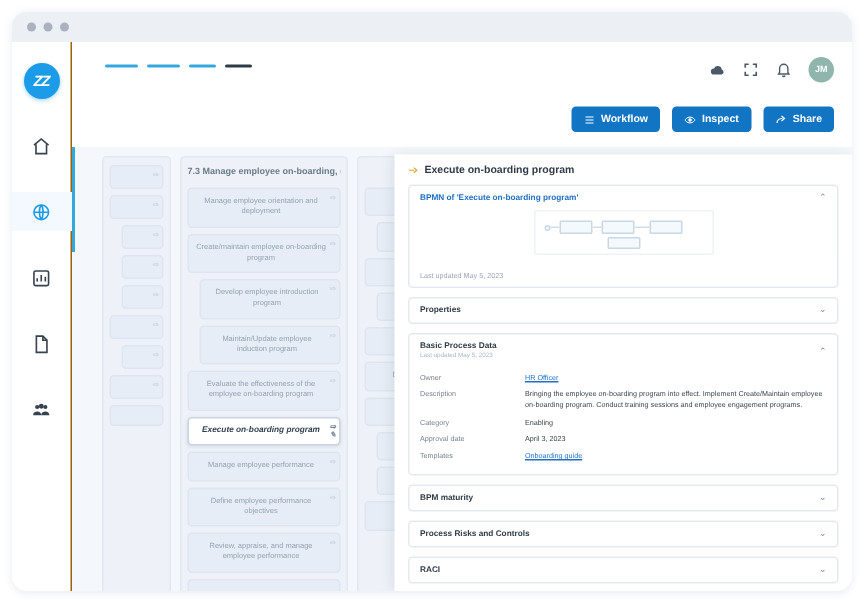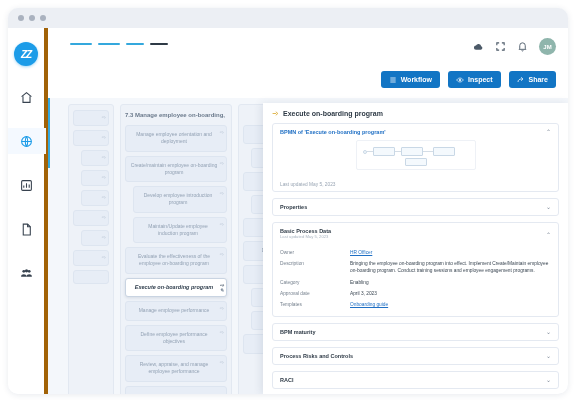--- a/index.html
+++ b/index.html
@@ -24,21 +24,21 @@
     display: flex; align-items: center; gap: 5px; padding-left: 10px;
   }
   .dot { width: 6px; height: 6px; border-radius: 50%; background: #aab2bf; }
 
   
   .rail {
     position: absolute; left: 0; top: 20px; width: 40px; bottom: 0;
     background: #ffffff;
     display: flex; flex-direction: column; align-items: center;
     padding-top: 14px; gap: 18px;
-    border-right: 4px solid #a16207;
+    border-right: 1px solid #a16207;
   }
   .logo {
     width: 24px; height: 24px; border-radius: 50%;
     background: #1c9ce8;
     color: #fff; font-size: 10px; font-weight: bold; font-style: italic;
     display: flex; align-items: center; justify-content: center;
     letter-spacing: -1px;
     box-shadow: 0 1px 3px rgba(28,156,232,.4);
   }
   .rail-item {

